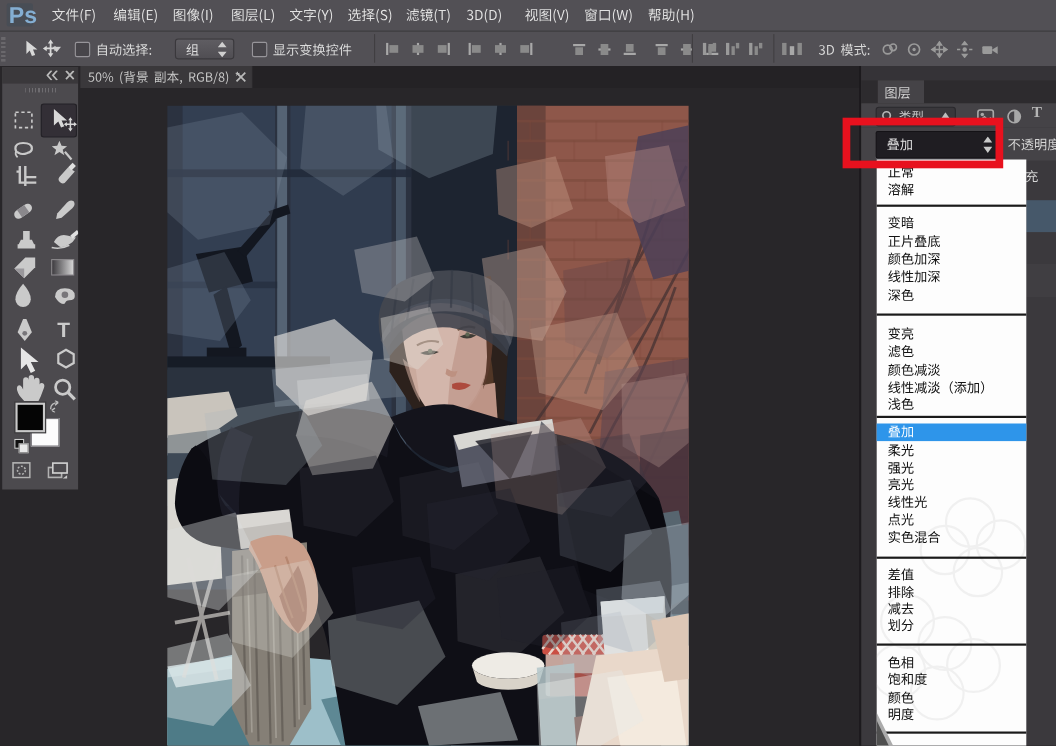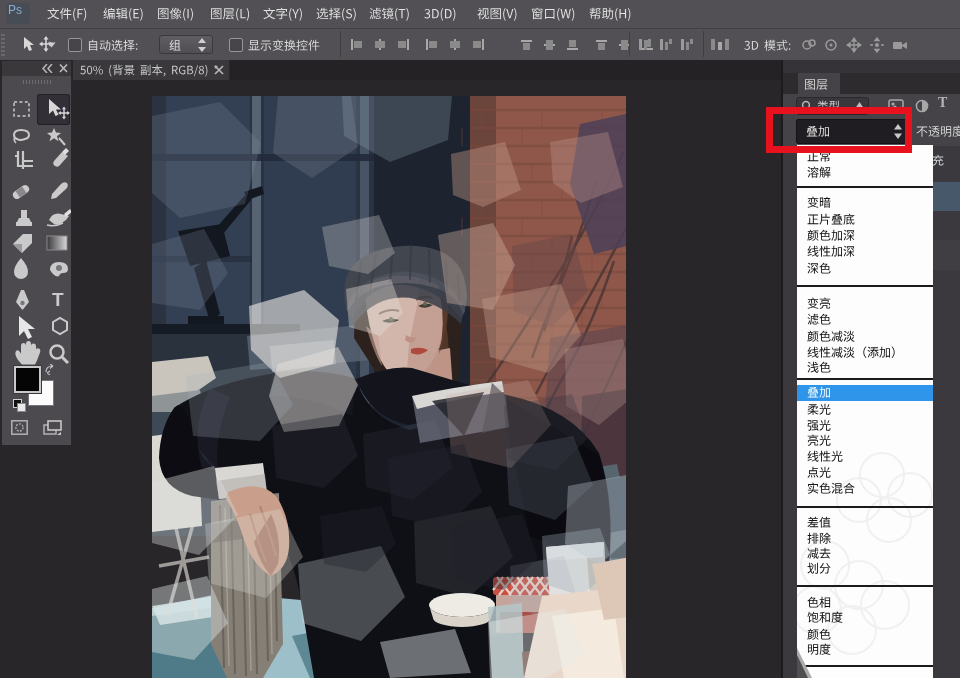--- a/index.html
+++ b/index.html
@@ -110,21 +110,21 @@
 <path id="g96" d="M145 -46C184 -30 240 -27 785 16C805 -15 822 -44 834 -70L906 -31C860 57 763 190 672 289L605 257C651 206 699 144 741 84L245 48C320 131 397 235 463 344H951V419H539V608H877V683H539V841H460V683H130V608H460V419H53V344H370C306 231 221 123 194 93C164 57 141 34 119 29C129 8 141 -30 145 -46Z"></path>
 <path id="g97" d="M646 730V181H719V730ZM840 830V17C840 0 833 -5 815 -6C798 -6 741 -7 677 -5C687 -26 699 -59 702 -79C789 -79 840 -77 871 -65C901 -52 913 -31 913 18V830ZM309 778C361 736 423 675 452 635L505 681C476 721 412 779 359 818ZM462 477C428 394 384 317 331 248C310 320 292 405 279 499L595 535L588 606L270 570C261 655 256 746 256 839H179C180 744 186 651 196 561L36 543L43 472L205 490C221 375 244 269 274 181C205 108 125 47 38 1C54 -14 80 -43 91 -59C167 -14 238 41 302 105C350 -7 410 -76 480 -76C549 -76 576 -31 590 121C570 128 543 144 527 161C521 44 509 -2 484 -2C442 -2 397 61 358 166C429 250 488 347 534 456Z"></path>
 <path id="g98" d="M673 822 604 794C675 646 795 483 900 393C915 413 942 441 961 456C857 534 735 687 673 822ZM324 820C266 667 164 528 44 442C62 428 95 399 108 384C135 406 161 430 187 457V388H380C357 218 302 59 65 -19C82 -35 102 -64 111 -83C366 9 432 190 459 388H731C720 138 705 40 680 14C670 4 658 2 637 2C614 2 552 2 487 8C501 -13 510 -45 512 -67C575 -71 636 -72 670 -69C704 -66 727 -59 748 -34C783 5 796 119 811 426C812 436 812 462 812 462H192C277 553 352 670 404 798Z"></path>
 <path id="g99" d="M546 474H850V300H546ZM546 542V710H850V542ZM546 231H850V57H546ZM473 781V-73H546V-12H850V-70H926V781ZM214 840V626H52V554H205C170 416 99 258 29 175C41 157 60 127 68 107C122 176 175 287 214 402V-79H287V378C325 329 370 267 389 234L435 295C413 322 322 429 287 464V554H430V626H287V840Z"></path>
 <path id="g100" d="M532 838C496 719 436 603 364 527C376 512 397 477 404 462C423 483 441 506 459 532V58C459 -37 490 -60 600 -60C624 -60 806 -60 831 -60C926 -60 949 -24 960 99C939 104 910 115 893 127C888 26 878 6 827 6C789 6 633 6 603 6C540 6 529 15 529 58V246H743V549H471C493 583 514 620 533 659H833C832 366 829 264 814 242C808 231 799 229 785 229C769 229 730 229 688 233C699 214 708 185 708 166C751 164 792 163 817 166C845 170 862 177 878 199C900 233 902 345 903 690C903 701 903 726 903 726H563C576 757 588 789 598 821ZM152 838C130 689 92 544 30 449C46 440 75 416 86 404C121 462 151 536 175 619H312C297 569 278 517 260 482L318 461C347 514 377 598 399 671L351 687L339 683H192C203 729 213 777 221 825ZM173 -71V-70C187 -49 214 -26 377 108C369 122 357 150 351 170L244 85V483H173V81C173 31 148 -3 131 -18C144 -29 165 -56 173 -71ZM529 487H677V309H529Z"></path>
 <path id="g101" d="M531 747V-35H604V47H827V-28H903V747ZM604 119V675H827V119ZM439 831C351 795 193 765 60 747C68 730 78 704 81 687C134 693 191 701 247 711V544H50V474H228C182 348 102 211 26 134C39 115 58 86 67 64C132 133 198 248 247 366V-78H321V363C364 306 420 230 443 192L489 254C465 285 358 411 321 449V474H496V544H321V726C384 739 442 754 489 772Z"></path>
 </defs>
     </svg>
 <div class="ab" style="left:0;top:0;width:960px;height:28px;background:#525055"></div>
 <div class="ab" style="left:6px;top:3px;width:24px;height:21px;background:#484d55;border-radius:2px"></div>
-<div class="ab lat" style="left:8px;top:4px;font-size:12px;font-weight:normal;color:#84aed2">Ps</div>
+<div class="ab lat" style="left:8px;top:4px;font-size:21px;font-weight:bold;color:#84aed2">Ps</div>
 <svg class="ab" style="left:47.0px;top:6.2px" width="41.4" height="15.6">
       <g fill="#e2e2e2" transform="translate(0,12.25) scale(0.01250,-0.01250)">
         <use href="#g0" x="0"></use>
         <use href="#g1" x="1000"></use>
         <use href="#g2" x="2000"></use>
         <use href="#g3" x="2338"></use>
         <use href="#g4" x="2890"></use>
       </g>
     </svg>
 <svg class="ab" style="left:103.0px;top:6.2px" width="41.8" height="15.6">

